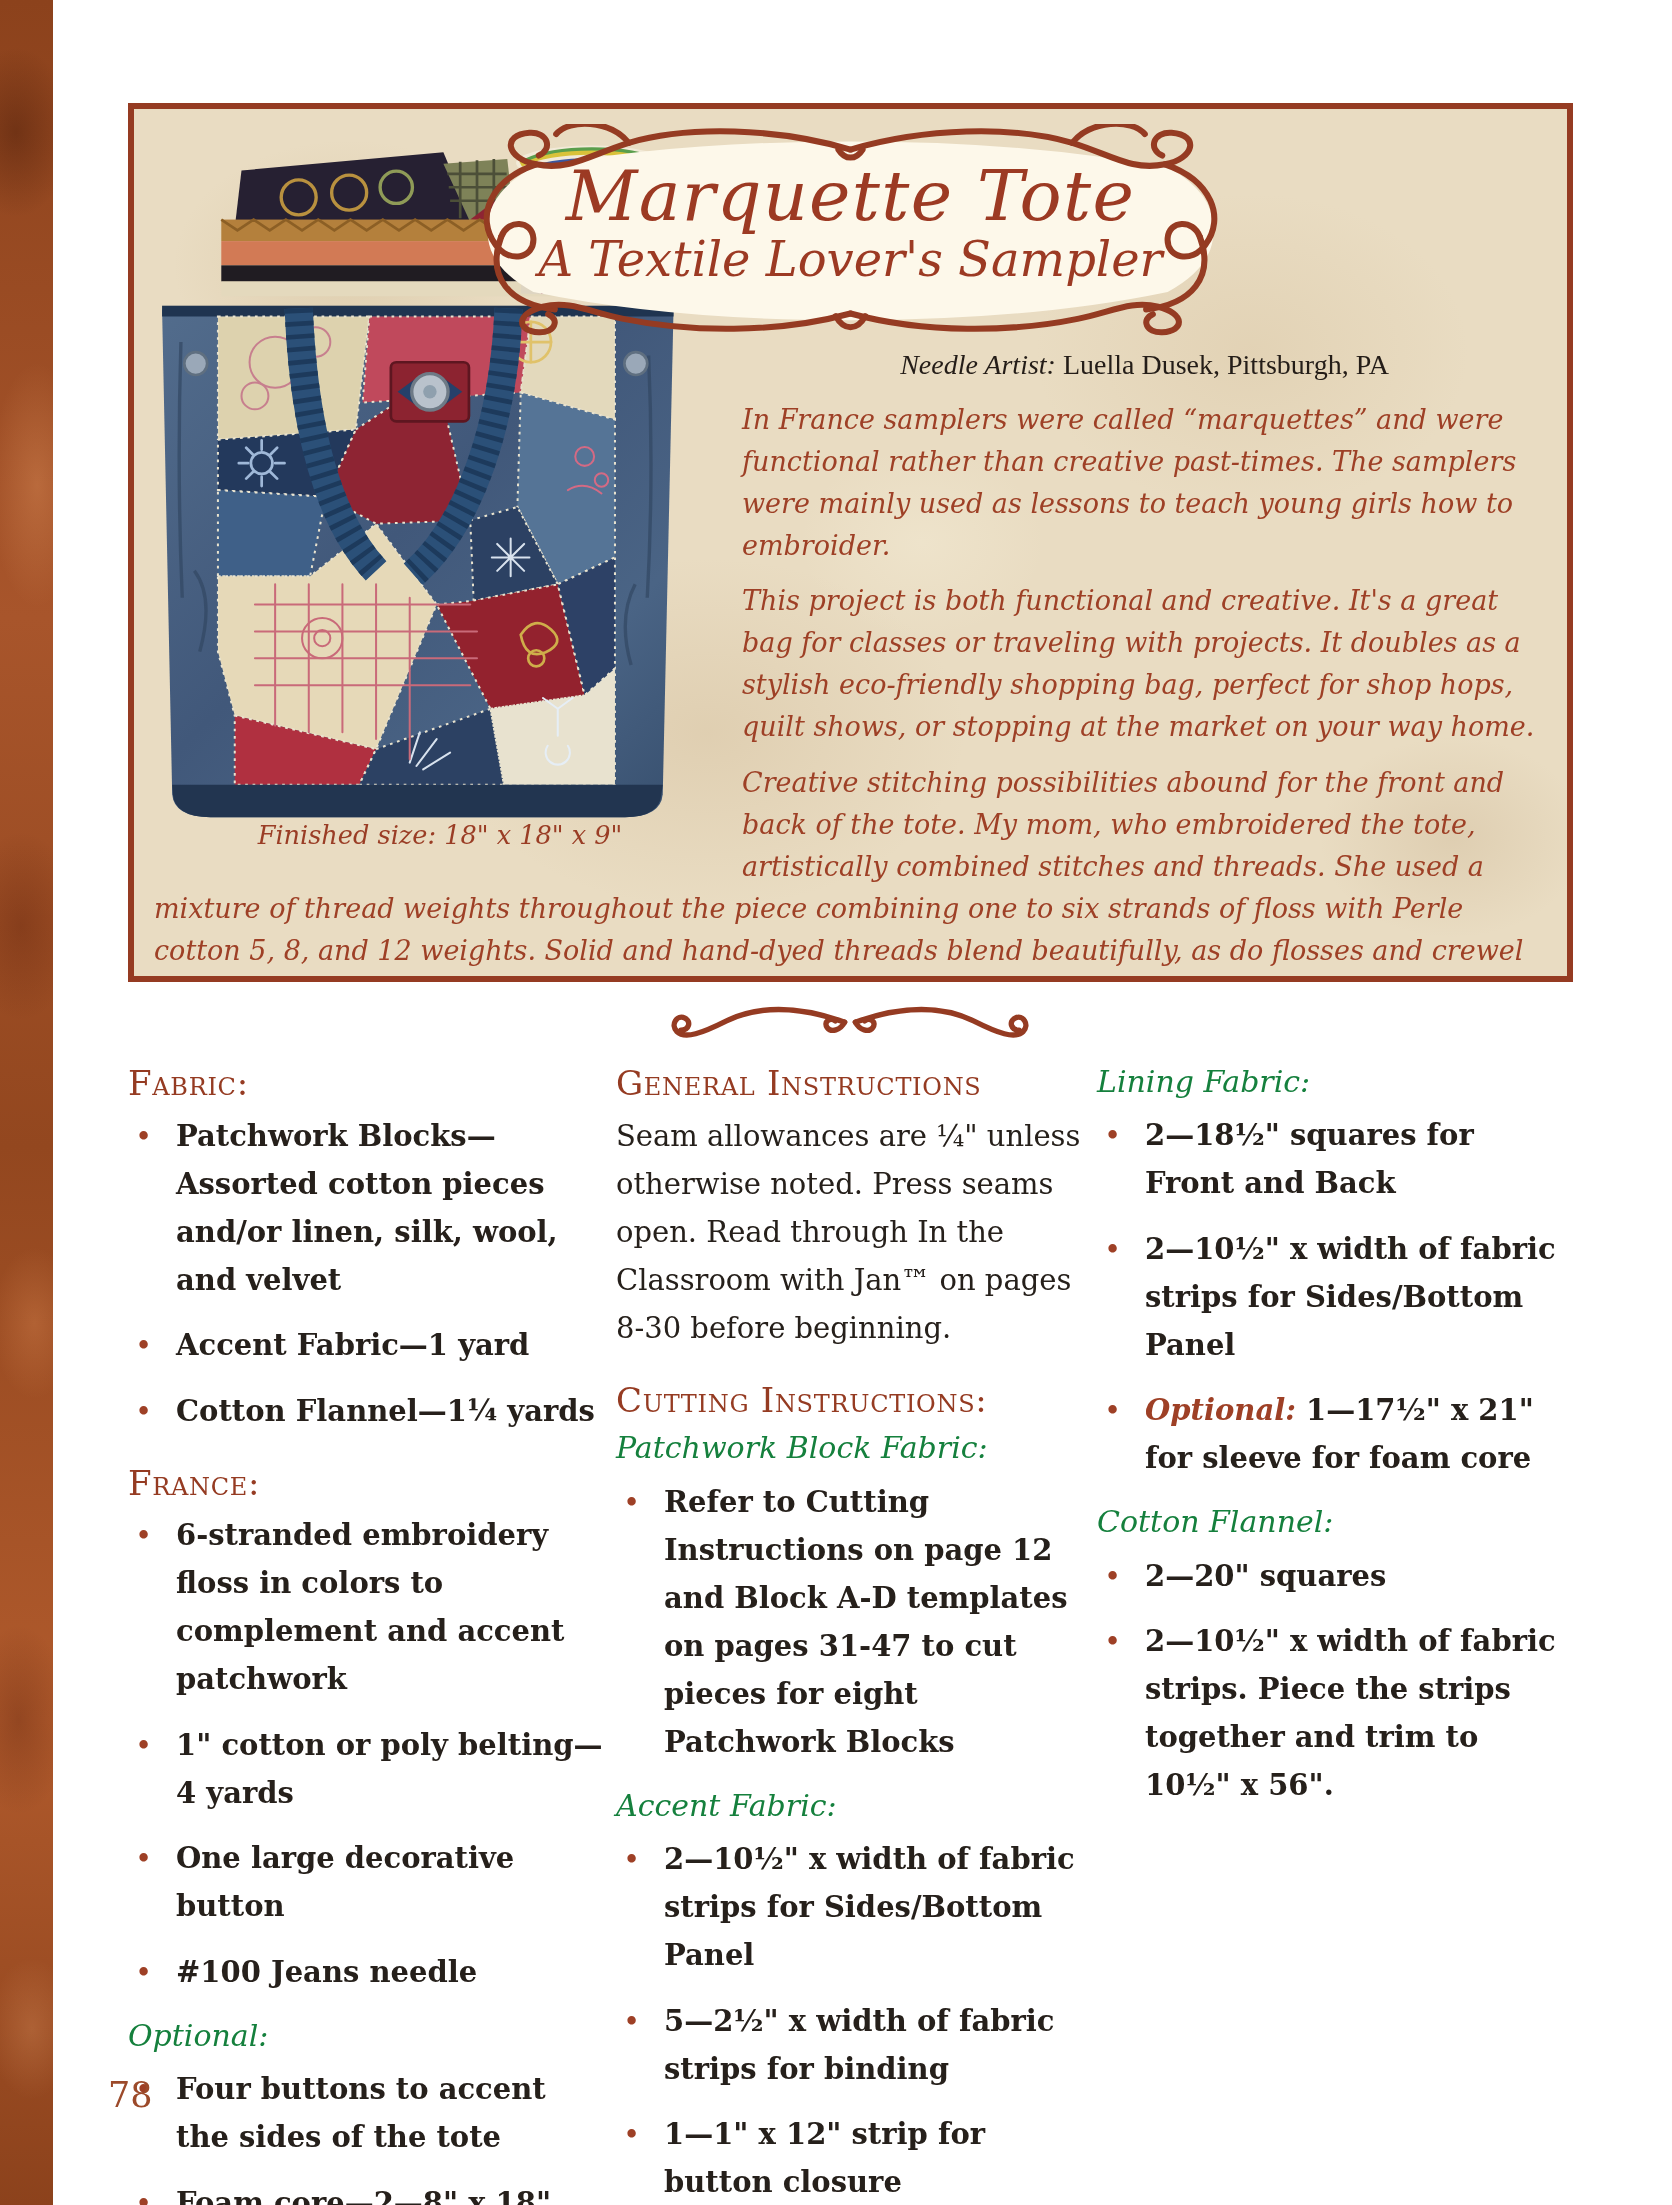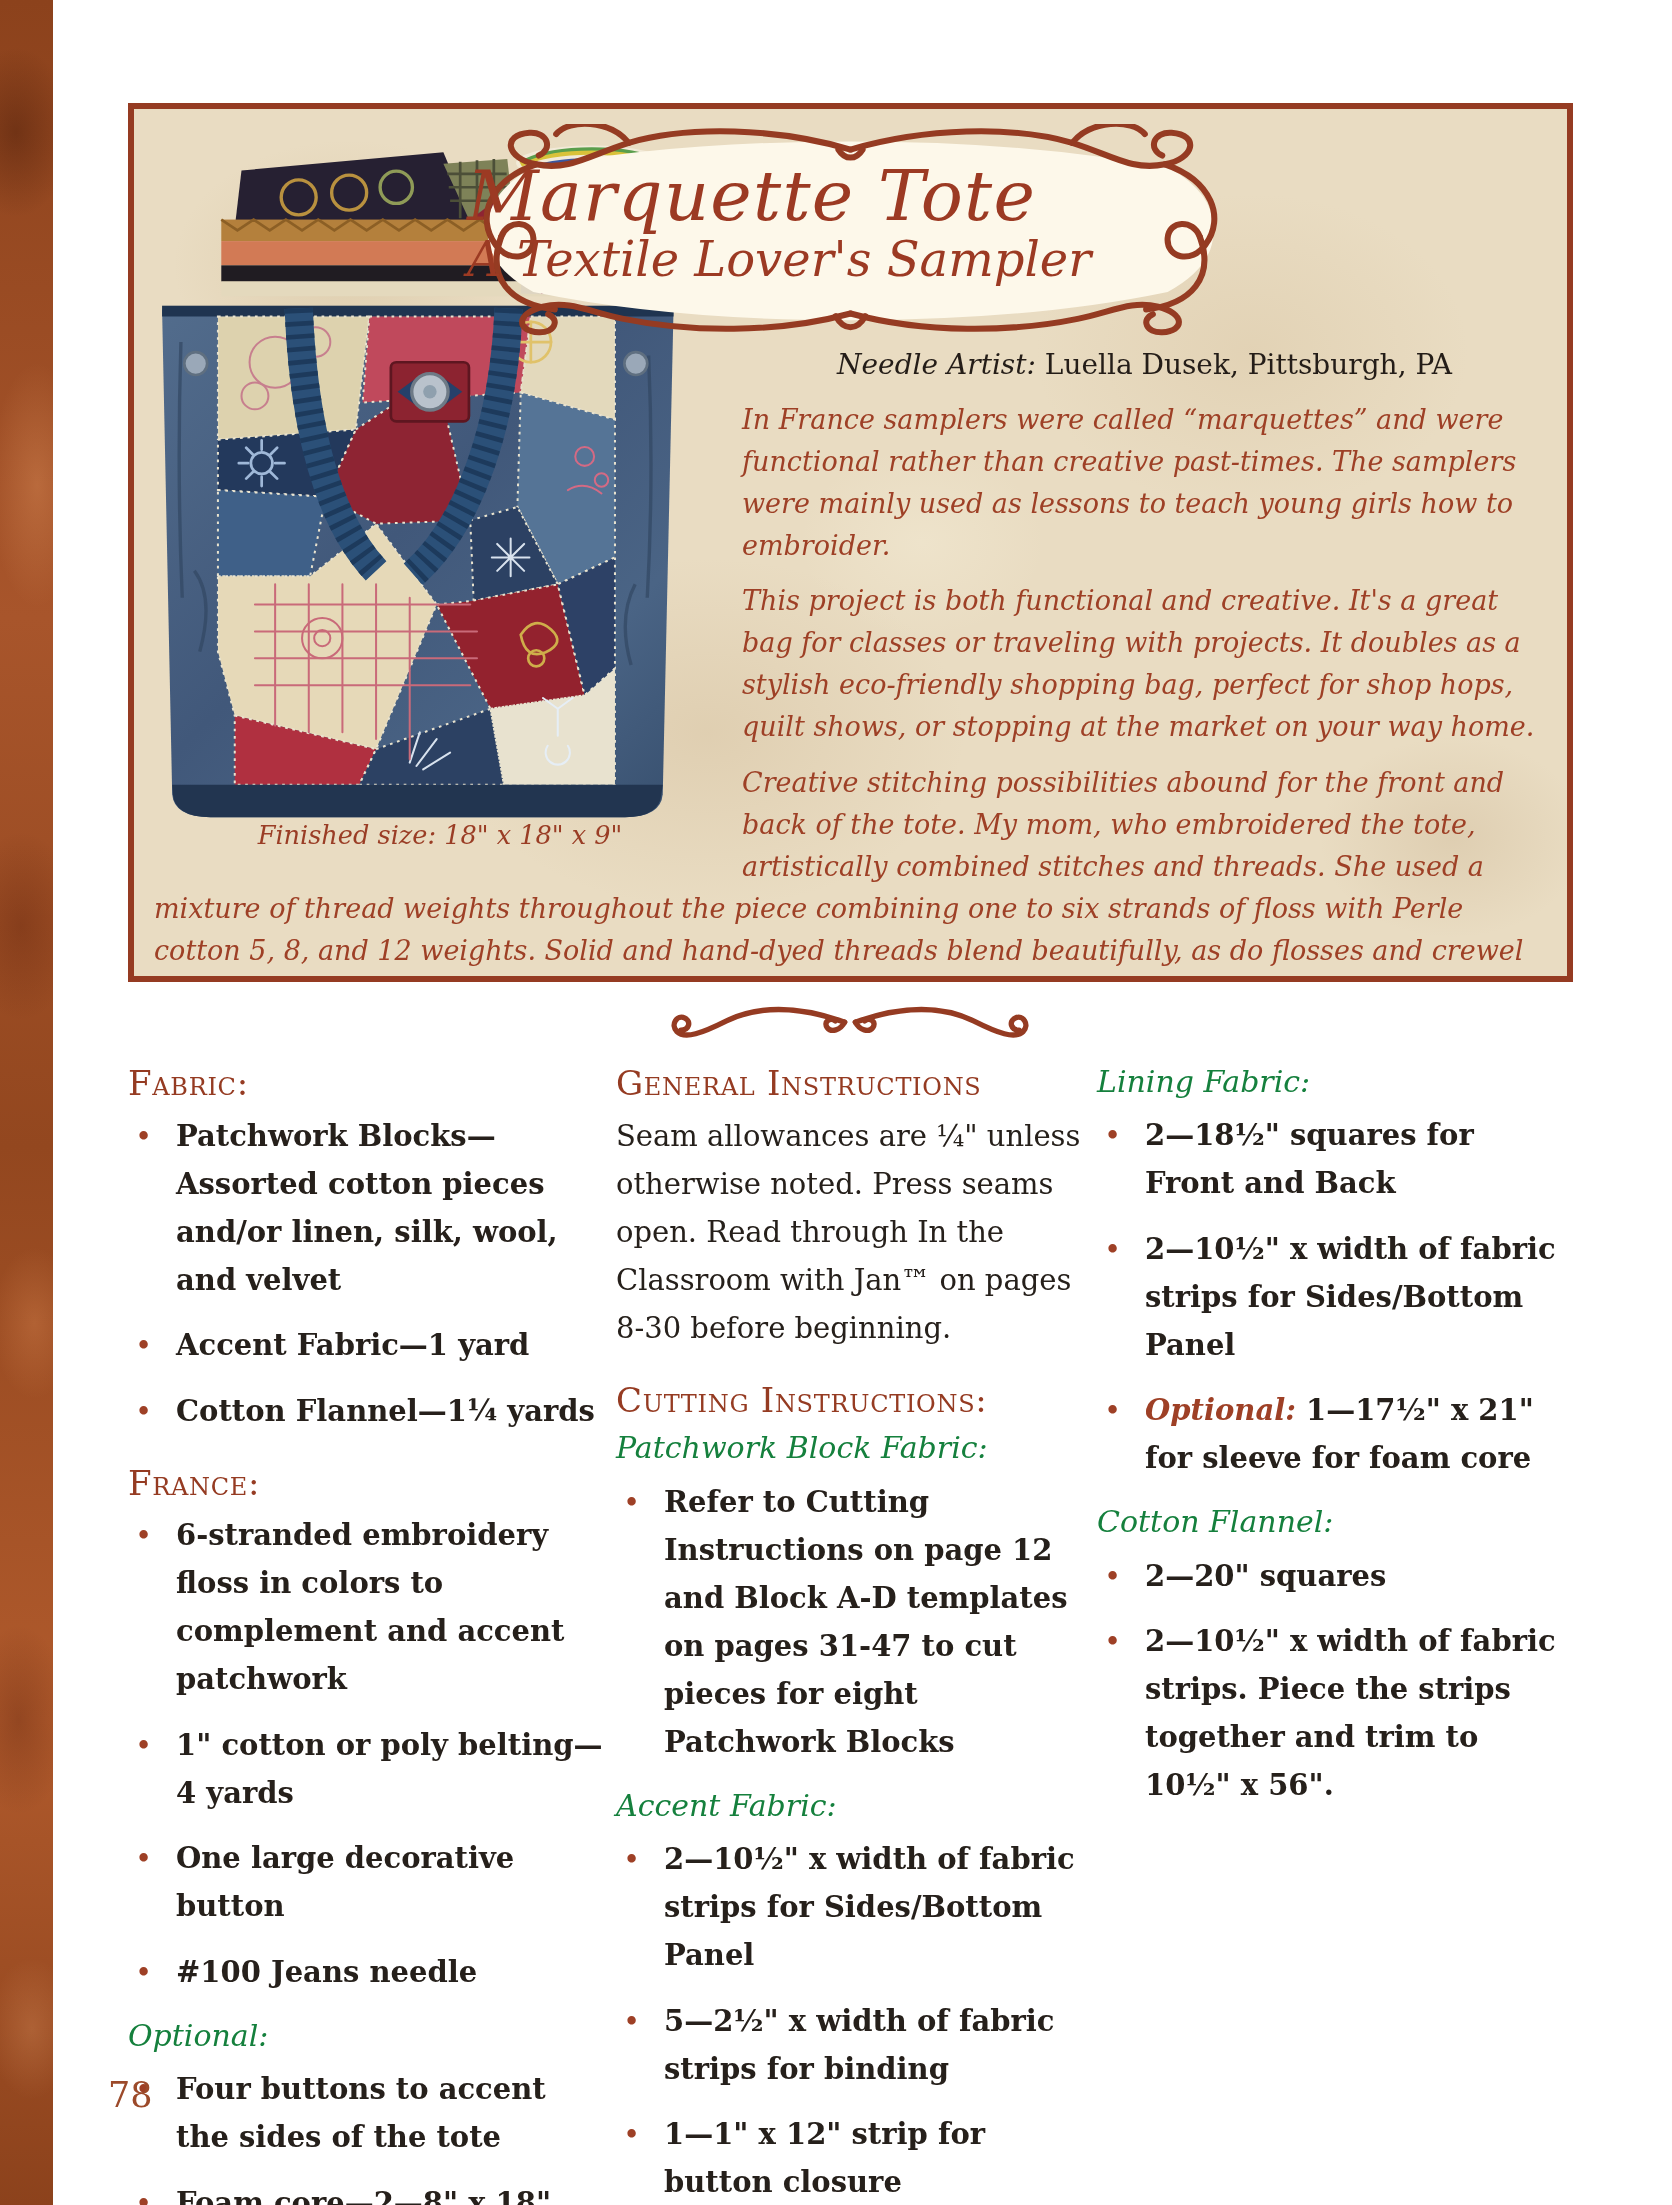--- a/index.html
+++ b/index.html
@@ -42,28 +42,28 @@
 
   .photo-block { float:left; width:572px; margin-top:16px; margin-right:16px; }
   .photo-block svg { display:block; }
   .photo-caption {
     margin-top:0; height:30px; line-height:30px; text-align:center;
     font-style:italic; font-size:25.6px; color:#9a3d25;
   }
 
   .cartouche { position:relative; width:767px; height:215px; margin:15px auto 0; }
   .cartouche svg.frame { position:absolute; inset:0; }
-  .cartouche-text { position:absolute; inset:0; text-align:left; color:#9c3a23; }
+  .cartouche-text { position:absolute; inset:0; text-align:center; color:#9c3a23; }
   .cartouche-title {
     margin-top:35px; font-size:70px; line-height:74px;
     font-style:italic; letter-spacing:1.3px;
   }
   .cartouche-subtitle { margin-top:6.7px; font-size:48px; line-height:39px; font-style:italic; }
 
-  .artist-line { margin-top:6.7px; height:38px; line-height:38px; text-align:center; font-size:28px; color:#241d18; }
+  .artist-line { margin-top:6.7px; height:38px; line-height:38px; text-align:center; font-size:28px; color:#241d18;font-family:Liberation Serif, serif; }
   .artist-line .lbl { font-style:italic; }
 
   .intro-para {
     margin-top:13.5px; font-style:italic; font-size:27px; line-height:42px;
     color:#9e4026; text-align:left;
   }
   .intro-para.first { margin-top:15px; }
 
   
   .divider { position:absolute; left:850px; top:998px; transform:translateX(-50%); }

